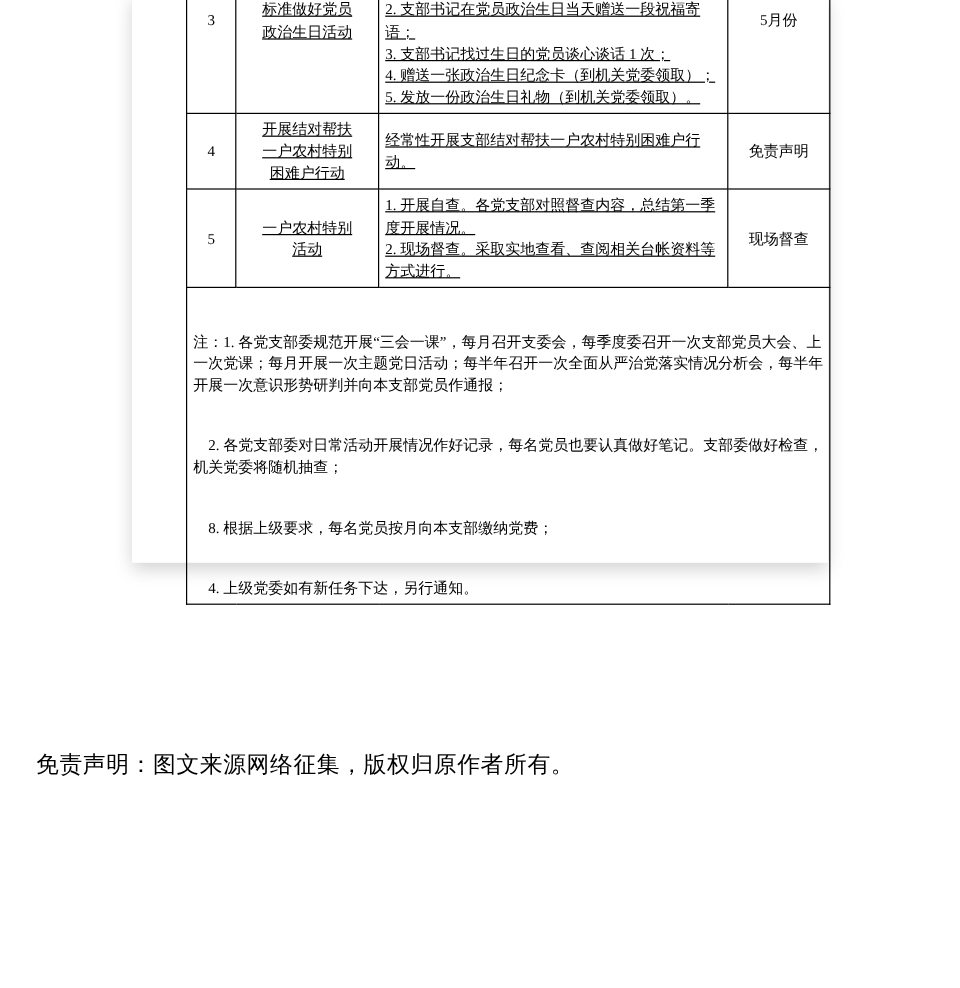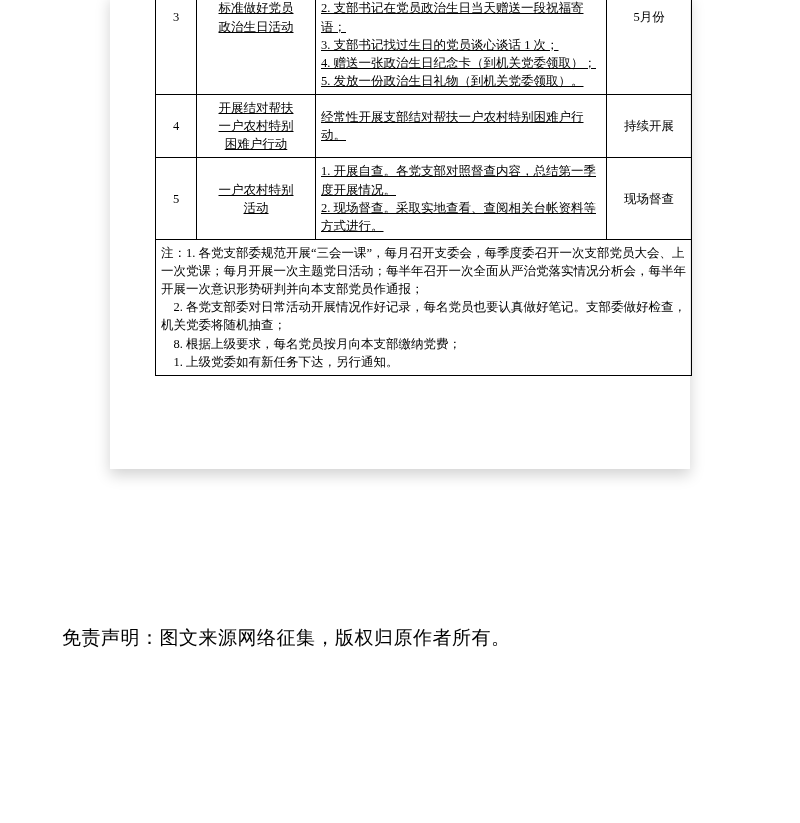--- a/index.html
+++ b/index.html
@@ -75,37 +75,37 @@
   }
   td.notes-cell {
     text-align: left;
     font-size: 12px;
     line-height: 1.62;
     padding: 5px 7px 7px 7px;
   }
   .note-line {
     white-space: pre-wrap;
     text-indent: 0;
+    margin-top: 32px;
   }
 
   
   .disclaimer {
     position: absolute;
     left: 30px;
     top: 620px;
     width: 745px;
     font-family: "Liberation Serif", "DejaVu Serif", serif;
     color: #000000;
   }
   .disclaimer .line {
     font-size: 19px;
     line-height: 1.9;
     letter-spacing: 0.5px;
     white-space: pre-wrap;
-    margin-left: 32px;
   }
 </style>
 </head>
 <body>
 
 <div class="page-sheet"></div>
 
 <div class="table-wrap">
   <table class="doc-table">
     <tbody>
@@ -129,40 +129,40 @@
       <tr>
         <td class="col-num">4</td>
         <td class="col-item">
             <div class="content-line">开展结对帮扶
 一户农村特别
 困难户行动</div>
           </td>
         <td class="col-content">
             <div class="content-line">经常性开展支部结对帮扶一户农村特别困难户行动。</div>
           </td>
-        <td class="col-time">持续开展</td>
+        <td class="col-time">免责声明</td>
       </tr>
       <tr>
         <td class="col-num">5</td>
         <td class="col-item">
             <div class="content-line">一户农村特别
 活动</div>
           </td>
         <td class="col-content">
             <div class="content-line">1. 开展自查。各党支部对照督查内容，总结第一季度开展情况。
 2. 现场督查。采取实地查看、查阅相关台帐资料等方式进行。</div>
           </td>
         <td class="col-time">现场督查</td>
       </tr>
       <tr>
         <td class="notes-cell" colspan="4">
           <div class="note-line">注：1. 各党支部委规范开展“三会一课”，每月召开支委会，每季度委召开一次支部党员大会、上一次党课；每月开展一次主题党日活动；每半年召开一次全面从严治党落实情况分析会，每半年开展一次意识形势研判并向本支部党员作通报；</div>
           <div class="note-line">    2. 各党支部委对日常活动开展情况作好记录，每名党员也要认真做好笔记。支部委做好检查，机关党委将随机抽查；</div>
           <div class="note-line">    8. 根据上级要求，每名党员按月向本支部缴纳党费；</div>
-          <div class="note-line">    1. 上级党委如有新任务下达，另行通知。</div>
+          <div class="note-line">    4. 上级党委如有新任务下达，另行通知。</div>
         </td>
       </tr>
     </tbody>
   </table>
 </div>
 
 <div class="disclaimer">
   <div class="line">免责声明：图文来源网络征集，版权归原作者所有。</div>
 </div>
 

